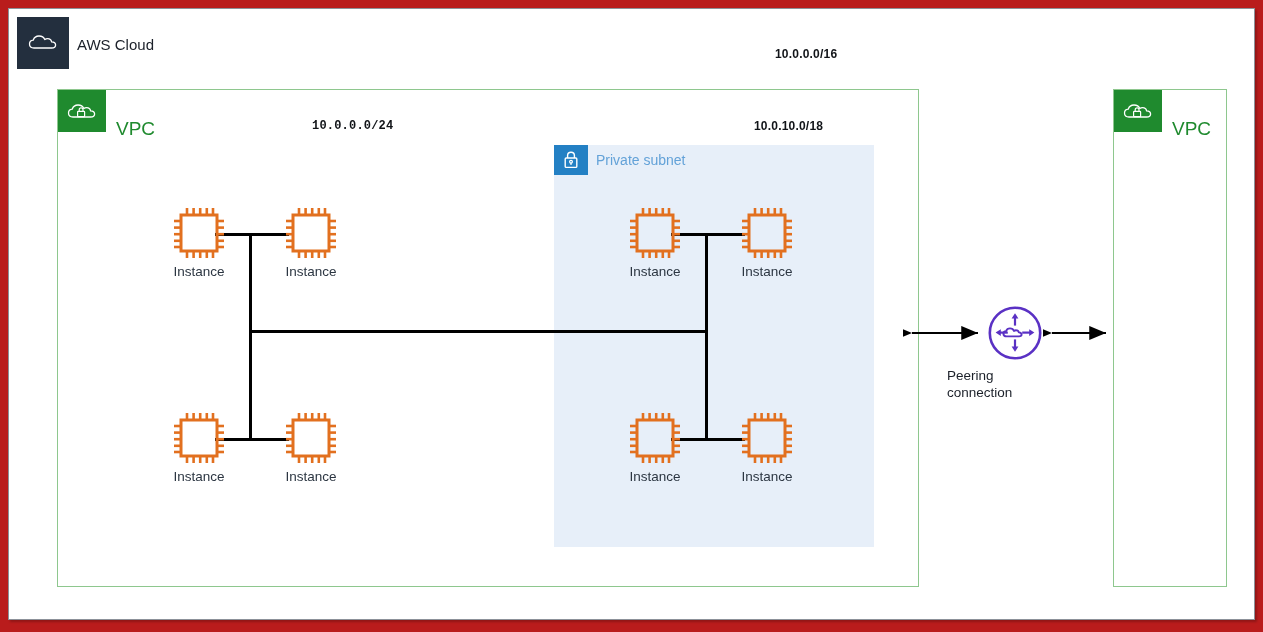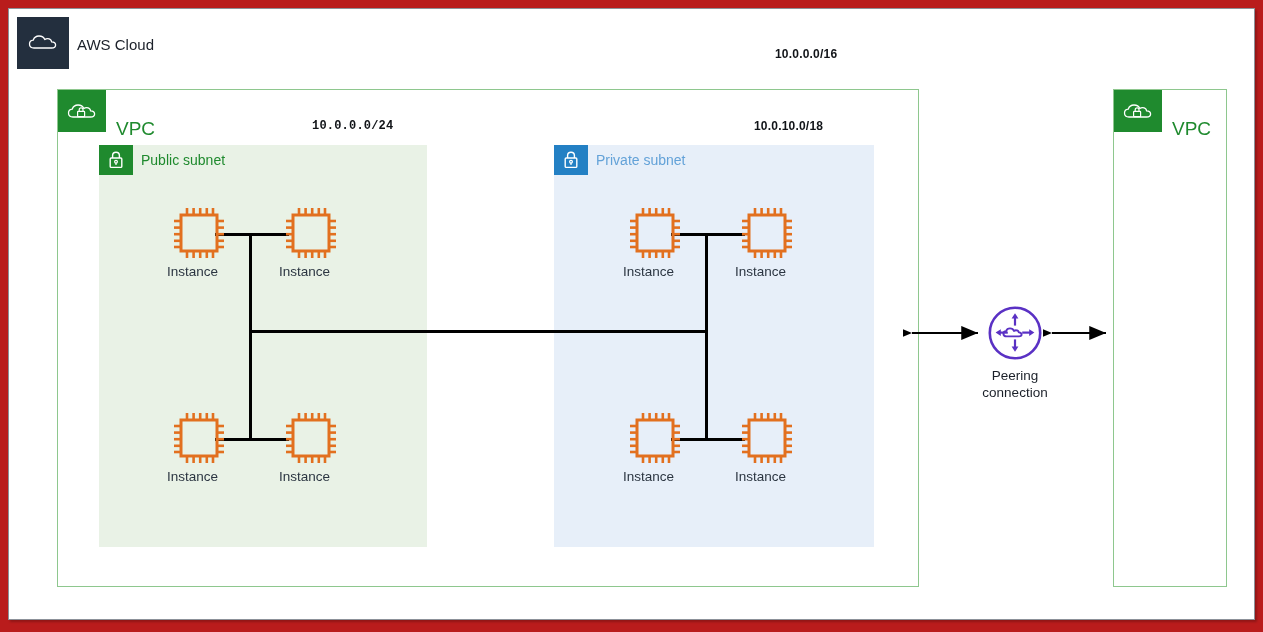--- a/index.html
+++ b/index.html
@@ -60,34 +60,34 @@
     white-space: nowrap; letter-spacing: 0.2px;
   }
   .cidr-vpc     { left: 766px; top: 38px; }
   .cidr-public  { left: 303px; top: 110px; font-family: Liberation Mono, monospace; }
   .cidr-private { left: 745px; top: 110px; }
 
   
   .instance { position: absolute; width: 64px; }
   .instance .chip { position: relative; width: 56px; height: 56px; margin: 0 auto; }
   .instance .name {
-    margin-top: 3px; font-size: 13.5px;
+    margin-top: 3px; text-align: center; font-size: 13.5px;
     color: #2c3642; white-space: nowrap;
   }
 
   
   .wire { position: absolute; background: #000000; }
   .wire-h { height: 3px; }
   .wire-v { width: 3px; }
 
   
   .peering { position: absolute; left: 978px; top: 296px; width: 56px; height: 56px; }
   .peering-caption {
     position: absolute; left: 938px; top: 358px; width: 136px;
-    text-align: center; font-size: 13.5px; line-height: 17px; color: #1b2029;
+    text-align: left; font-size: 13.5px; line-height: 17px; color: #1b2029;
   }
   .arrow-svg { position: absolute; }
 </style>
 </head>
 <body>
 
 <div id="canvas">
 
   <div class="cloud-frame">
 
@@ -118,31 +118,20 @@
       <div class="vpc-badge">
         <svg width="30" height="21" viewBox="0 0 30 21">
           <path d="M6 16 Q1.5 16 1.5 12 Q1.5 8.6 5.2 8.2 Q6.6 4 11 4 Q15.4 4 16.8 7.6 Q18 6.6 19.6 6.6 Q23 6.6 23.6 9.8 Q27.6 10 27.6 13 Q27.6 16 23.6 16 Z" fill="none" stroke="#ffffff" stroke-width="1.3" stroke-linejoin="round"></path>
           <rect x="10.6" y="10.3" width="7" height="5.4" rx="0.7" fill="none" stroke="#ffffff" stroke-width="1.2"></rect>
           <path d="M12.2 10.3 v-1.5 a1.9 1.9 0 0 1 3.8 0 v1.5" fill="none" stroke="#ffffff" stroke-width="1.2"></path>
         </svg>
       </div>
       <div class="vpc-label">VPC</div>
     </div>
 
-    <div class="subnet subnet-public">
-      <div class="subnet-badge badge-green">
-        <svg width="18" height="20" viewBox="0 0 18 20">
-          <rect x="3.2" y="8" width="11.6" height="9.4" rx="1" fill="none" stroke="#ffffff" stroke-width="1.4"></rect>
-          <path d="M5.6 8 V5.6 a3.4 3.4 0 0 1 6.8 0 V8" fill="none" stroke="#ffffff" stroke-width="1.4"></path>
-          <circle cx="9" cy="11.8" r="1.4" fill="none" stroke="#ffffff" stroke-width="1.2"></circle>
-          <path d="M9 12.8 v2.2" stroke="#ffffff" stroke-width="1.2"></path>
-        </svg>
-      </div>
-      <div class="subnet-label label-green">Public subnet</div>
-    </div>
 
     <div class="subnet subnet-private">
       <div class="subnet-badge badge-blue">
         <svg width="18" height="20" viewBox="0 0 18 20">
           <rect x="3.2" y="8" width="11.6" height="9.4" rx="1" fill="none" stroke="#ffffff" stroke-width="1.4"></rect>
           <path d="M5.6 8 V5.6 a3.4 3.4 0 0 1 6.8 0 V8" fill="none" stroke="#ffffff" stroke-width="1.4"></path>
           <circle cx="9" cy="11.8" r="1.4" fill="none" stroke="#ffffff" stroke-width="1.2"></circle>
           <path d="M9 12.8 v2.2" stroke="#ffffff" stroke-width="1.2"></path>
         </svg>
       </div>

